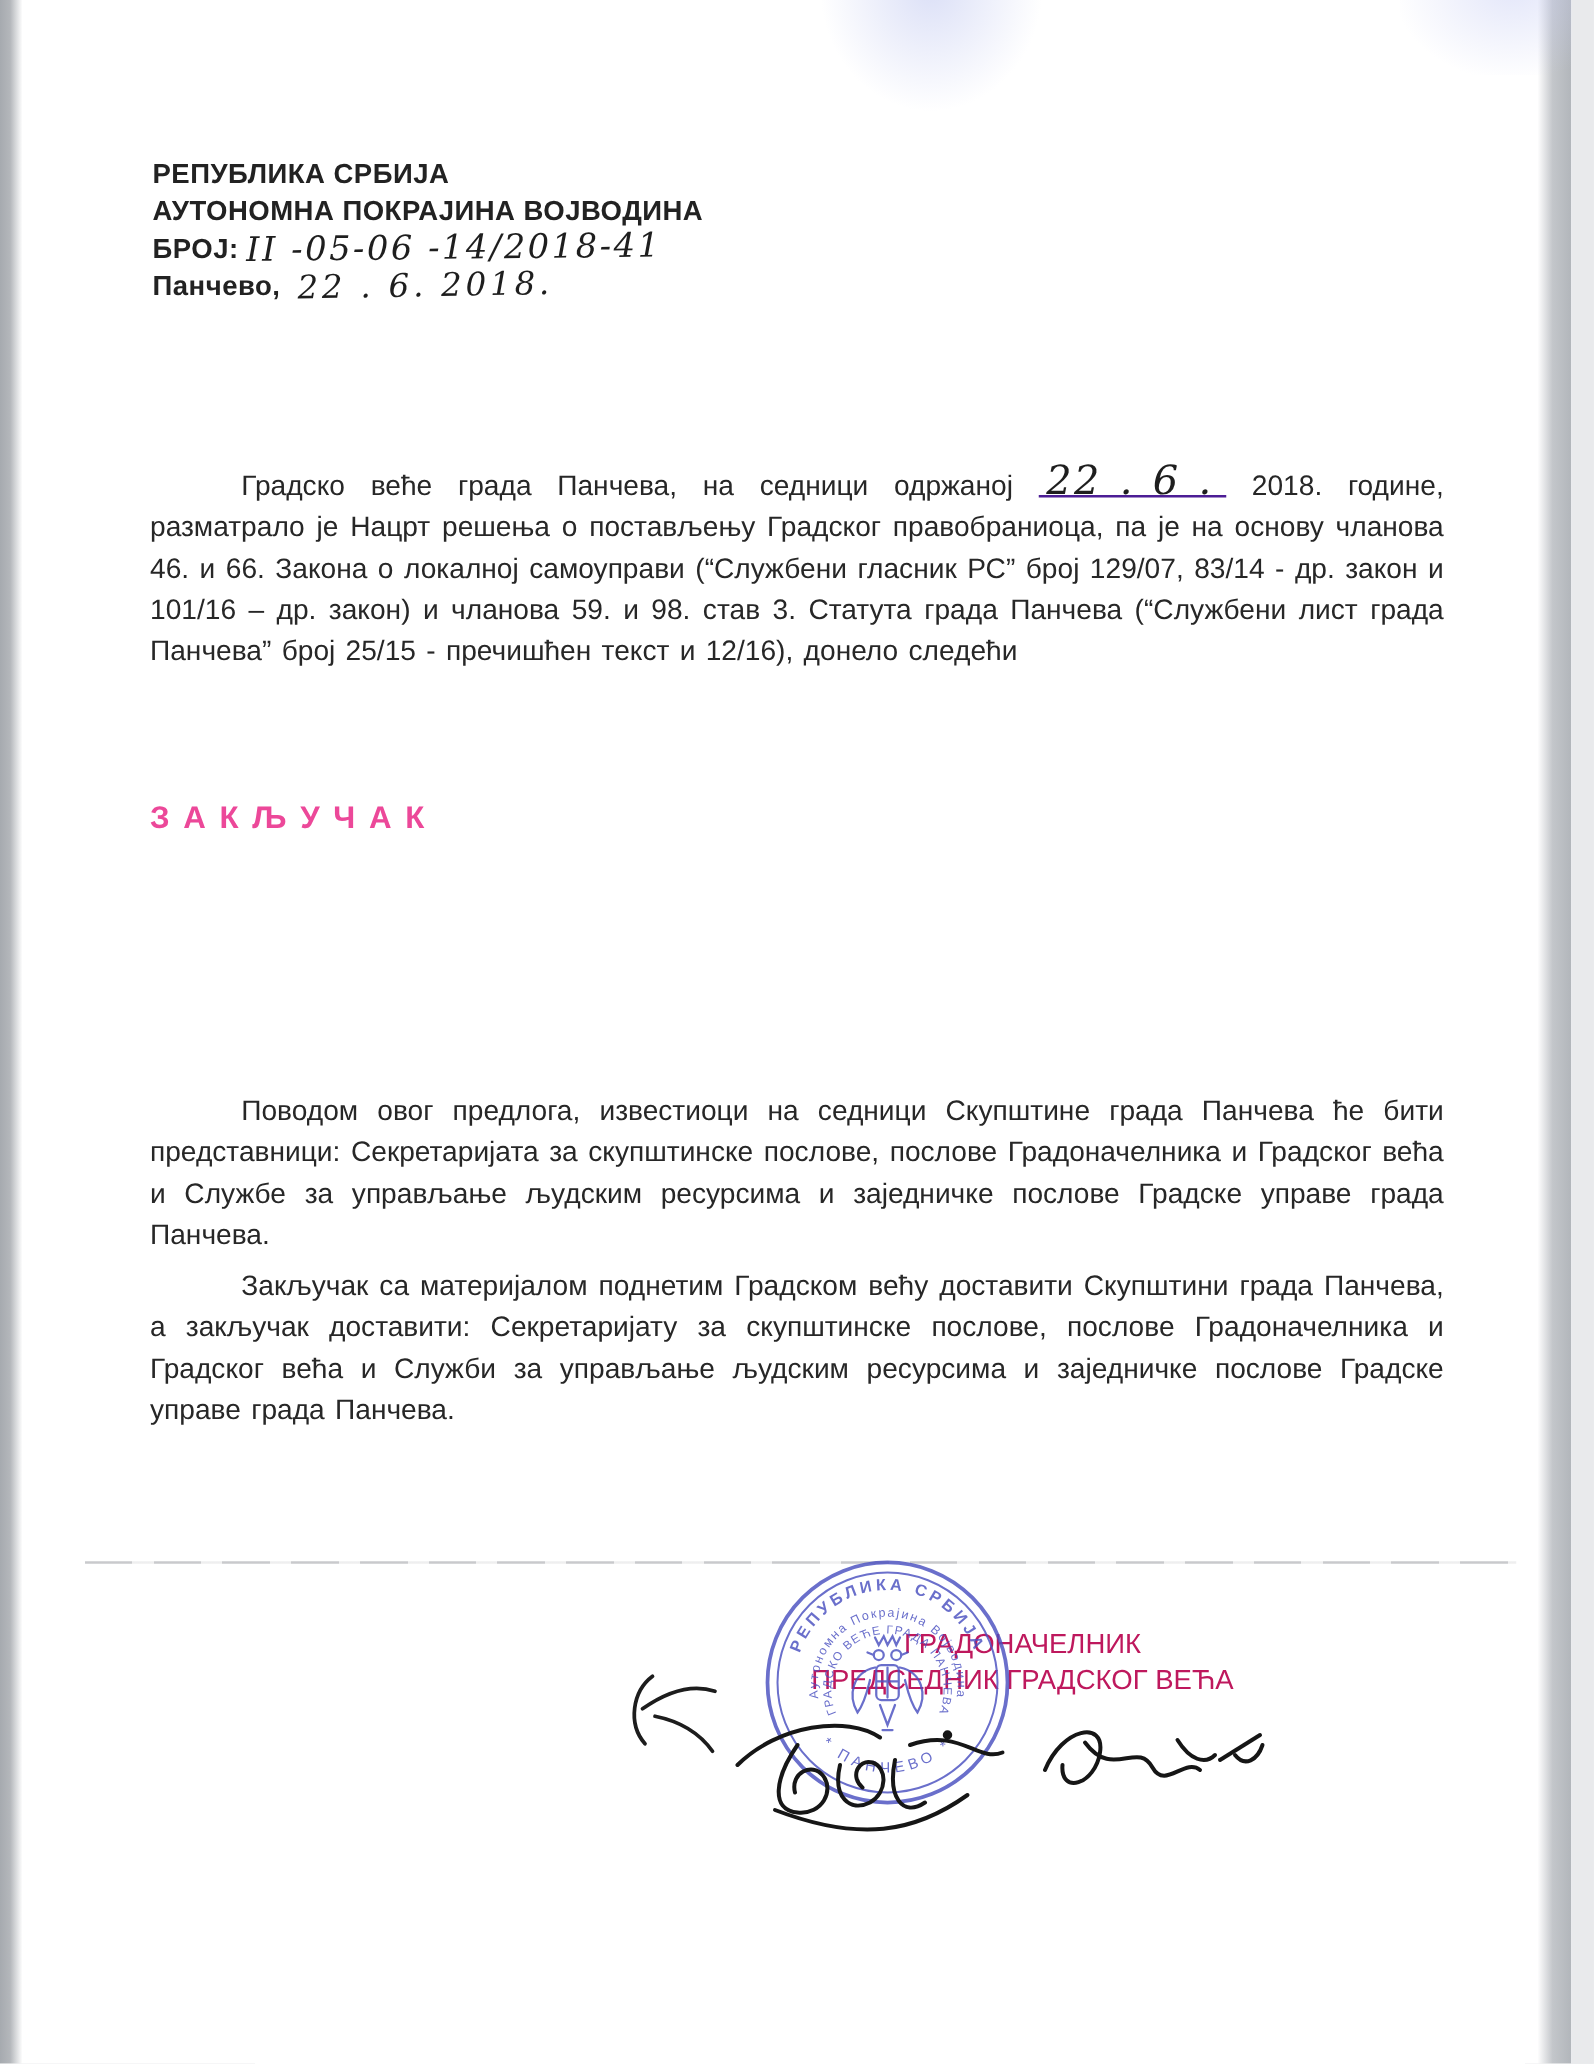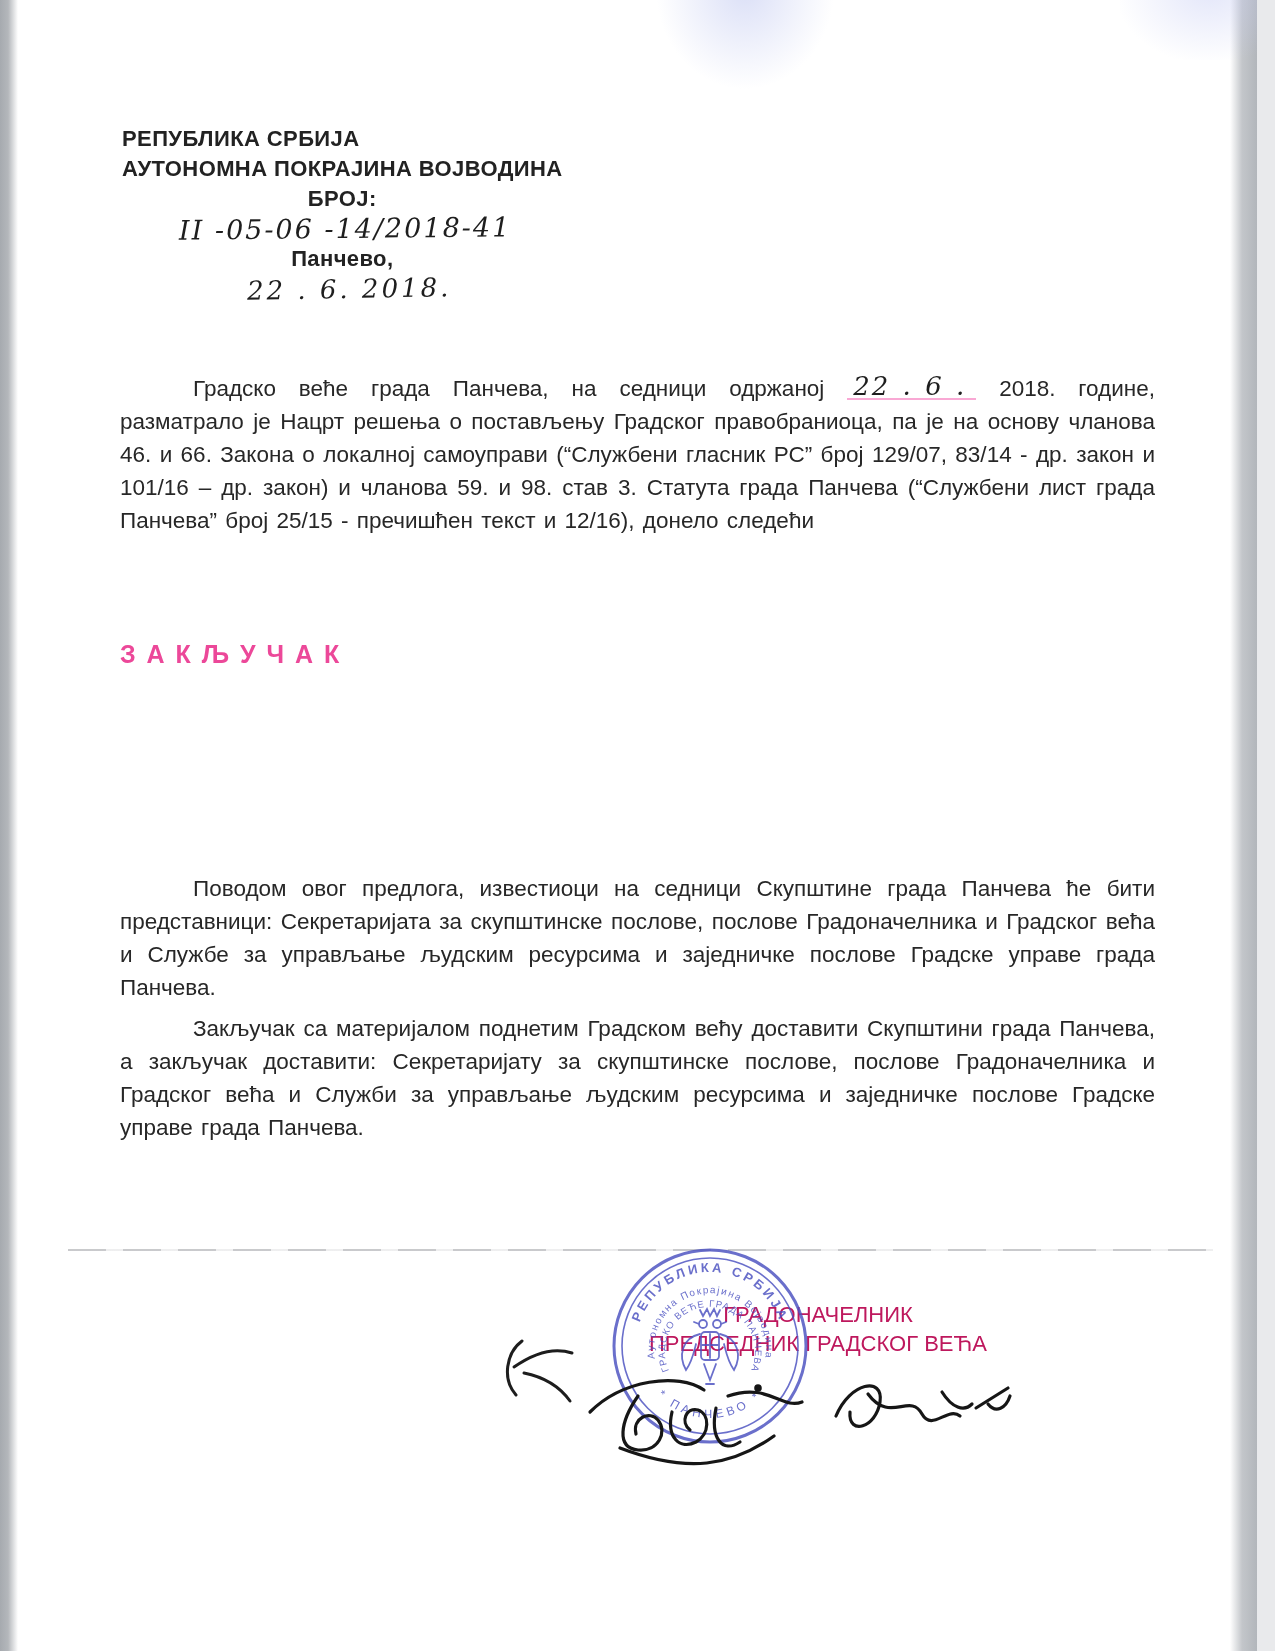--- a/index.html
+++ b/index.html
@@ -15,35 +15,35 @@
   .smudge-a{position:absolute;left:655px;top:-10px;width:180px;height:100px;
     background:radial-gradient(ellipse at 50% 0%,rgba(190,198,240,.55),rgba(190,198,240,0) 70%);}
   .smudge-b{position:absolute;left:1120px;top:-10px;width:150px;height:70px;
     background:radial-gradient(ellipse at 60% 0%,rgba(200,206,244,.5),rgba(200,206,244,0) 75%);}
   .scan-line{position:absolute;left:68px;top:1249px;width:1145px;height:2px;
     background:repeating-linear-gradient(to right,rgba(120,122,128,.4) 0 38px,rgba(120,122,128,.12) 38px 55px);}
 
   
   .header{position:absolute;left:122px;top:124px;font-weight:bold;font-size:22px;line-height:30px;letter-spacing:.4px;color:#222;}
   .hline{white-space:pre;}
-  .num-row,.place-row{display:flex;align-items:center;flex-direction:column;}
+  .num-row,.place-row{display:flex;align-items:flex-end;}
   .hand{font-family:"DejaVu Serif",serif;font-style:italic;font-weight:normal;color:#1e1e1e;}
   .hand-number{font-size:27px;letter-spacing:2px;margin-left:6px;transform:rotate(-.6deg);line-height:30px;}
   .hand-date{font-size:26px;letter-spacing:3px;margin-left:14px;transform:rotate(-1deg);line-height:30px;}
 
   
   .bodytext{position:absolute;left:120px;width:1035px;font-size:22.5px;line-height:33px;
     text-align:justify;word-spacing:2px;color:#272727;}
   .p1{top:372px;}
   .p2{top:782px;}
   .p3{top:872px;}
   .p4{top:1012px;}
   .indent{text-indent:73px;}
   .inline-hand-date{display:inline-block;text-indent:0;font-family:"DejaVu Serif",serif;font-style:italic;
-    font-size:26px;line-height:24px;letter-spacing:2px;padding:0 10px 0 6px;border-bottom:2px solid #f9a8d4;
+    font-size:32px;line-height:24px;letter-spacing:2px;padding:0 10px 0 6px;border-bottom:2px solid #4c1d95;
     transform:translateY(-1px);color:#1e1e1e;}
   .doc-title{position:absolute;left:120px;top:640px;width:1035px;text-align:left;
     font-weight:bold;font-size:25px;letter-spacing:2px;color:#ec4899;}
 
   
   .sig-text{position:absolute;left:588px;top:1300px;width:460px;text-align:center;
     font-weight:normal;font-size:22px;line-height:29px;color:#be185d;}
   .stamp-svg{position:absolute;left:608px;top:1244px;opacity:.82;}
   .sign-svg{position:absolute;left:470px;top:1352px;}
   .paraph-svg{position:absolute;left:492px;top:1325px;}

